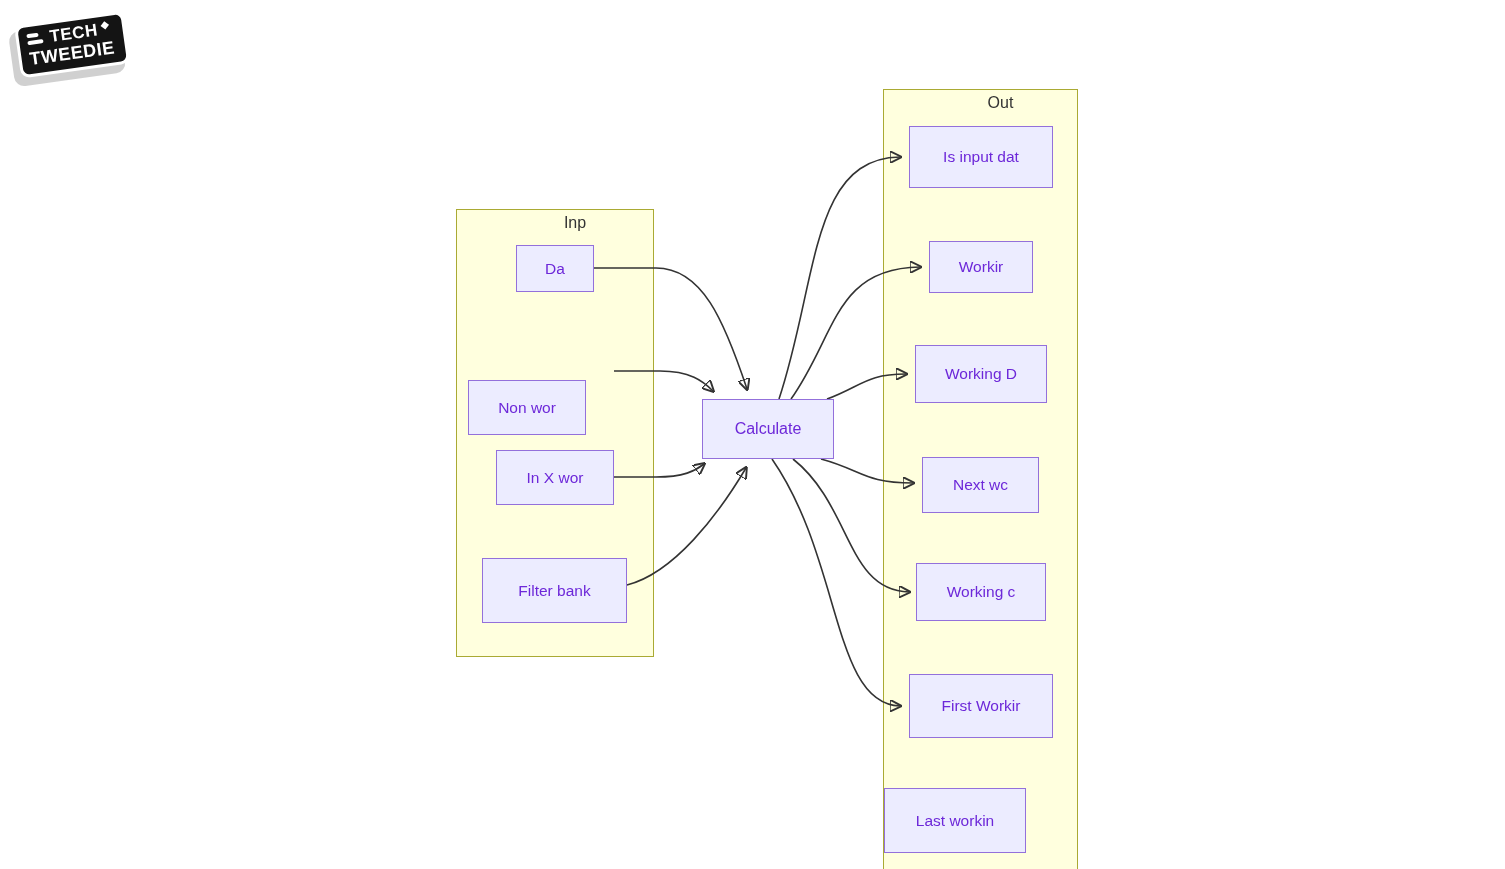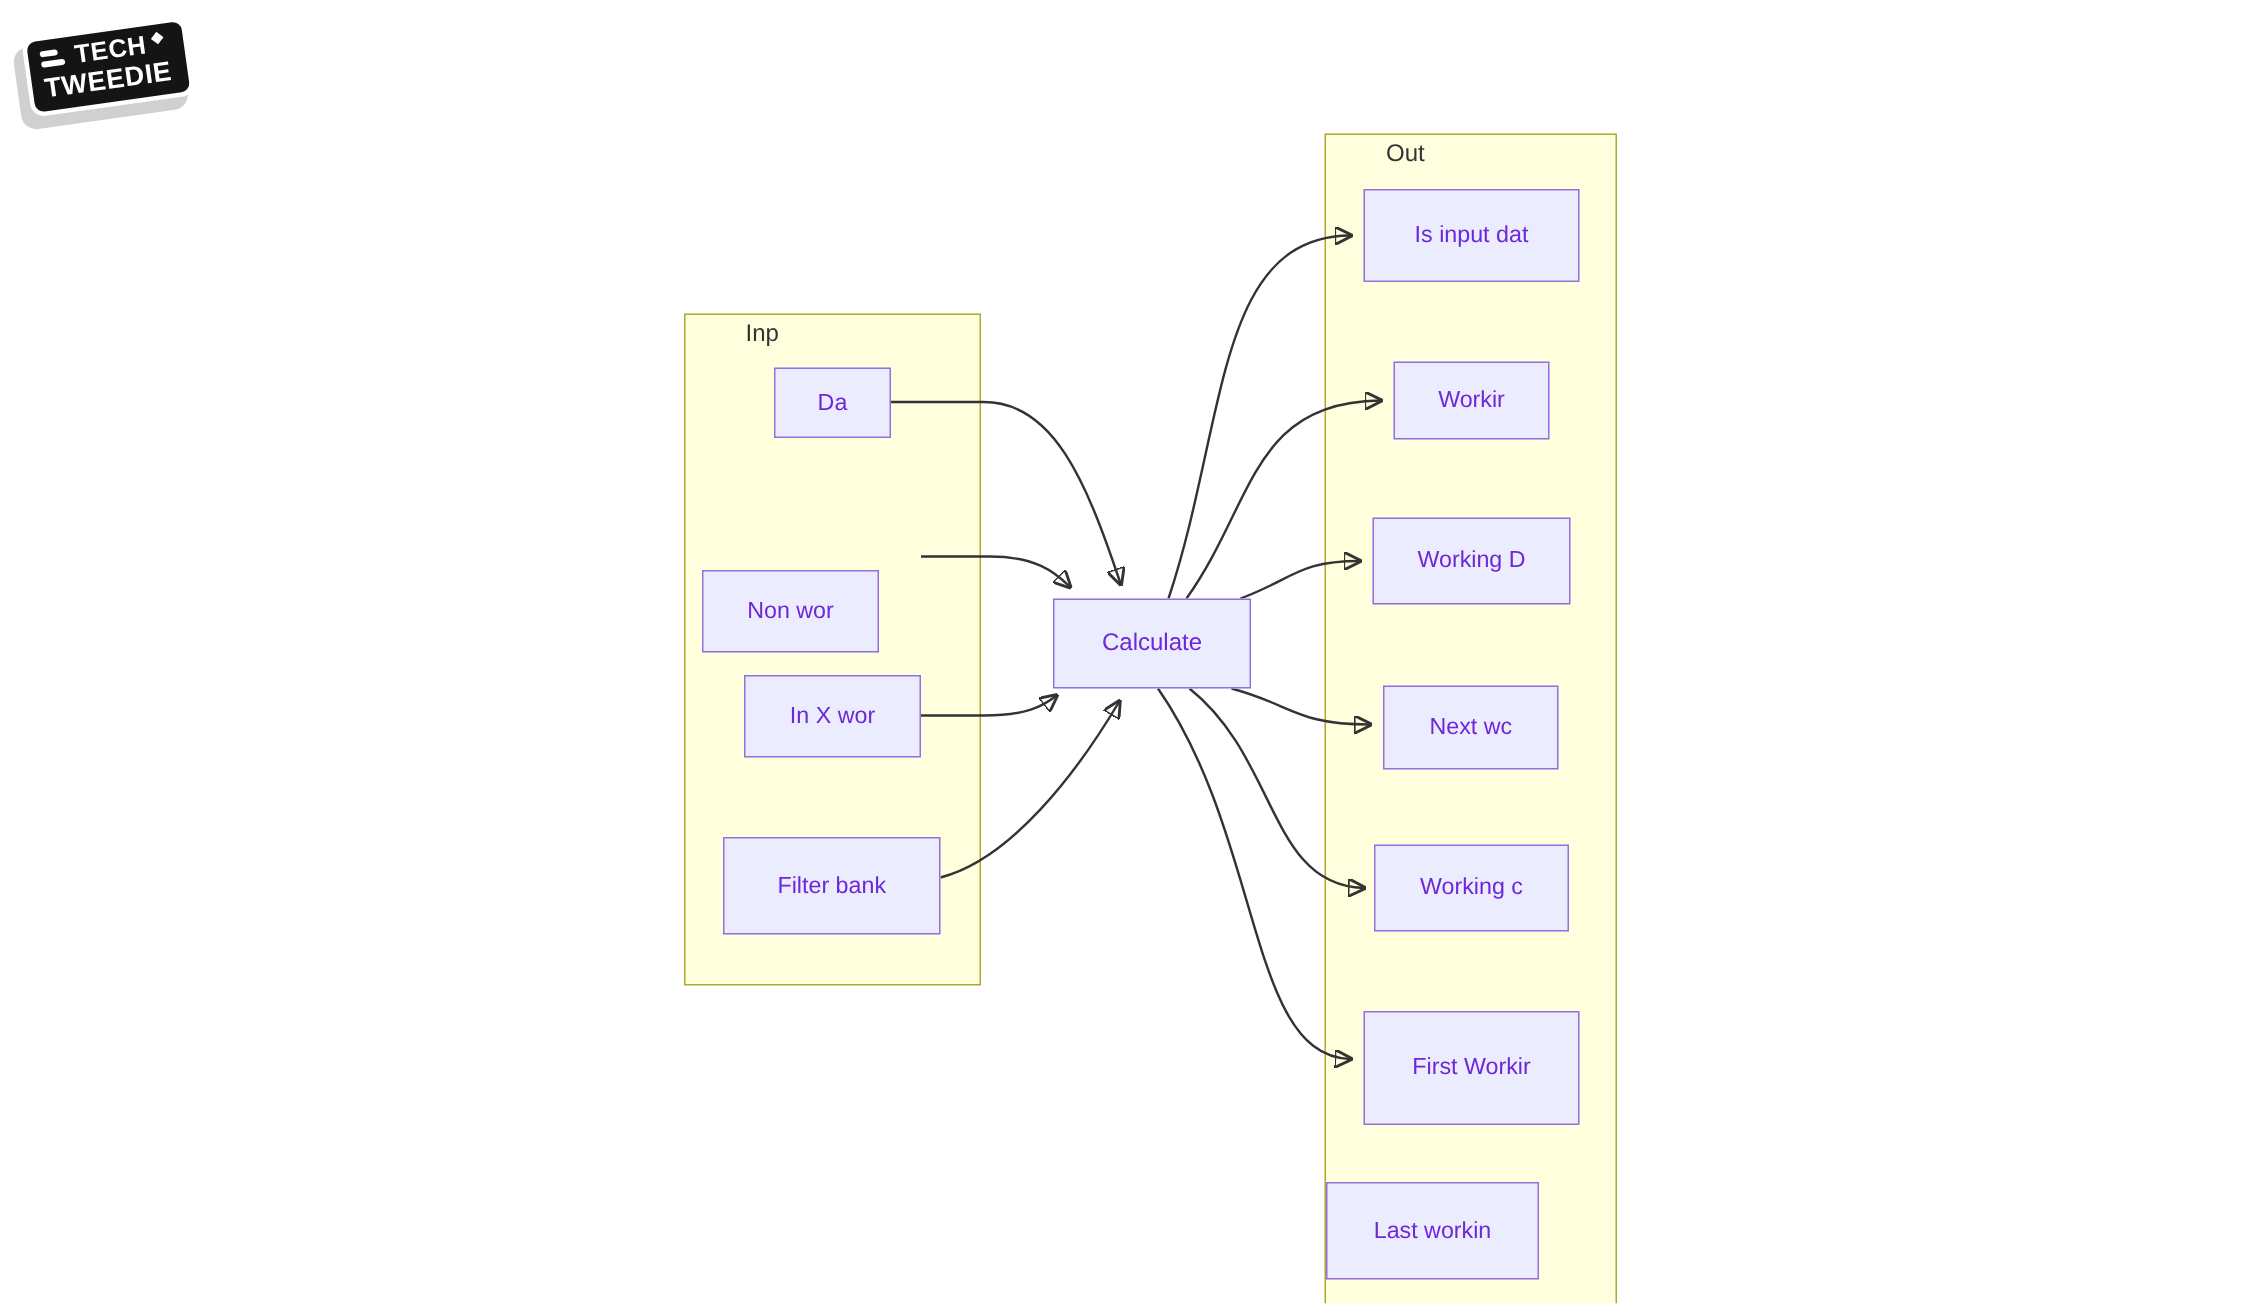--- a/index.html
+++ b/index.html
@@ -24,21 +24,21 @@
   .logo .bar.b1{width:12px;}
   .logo .bar.b2{width:16px;}
   .logo .t1{color:#fff;font-weight:900;font-size:17px;letter-spacing:0.5px;}
   .logo .dot{width:6px;height:6px;background:#ffffff;transform:rotate(45deg);margin-top:-8px;}
   .logo .t2{color:#fff;font-weight:900;font-size:18px;letter-spacing:0.5px;margin-top:2px;}
   
   .group{
     position:absolute;background:#ffffde;border:1px solid #aaaa33;box-sizing:border-box;
   }
   .gtitle{
-    position:absolute;top:4px;left:0;right:0;text-align:left;
+    position:absolute;top:4px;left:0;right:0;text-align:center;
     font-size:16px;color:#333;white-space:nowrap;overflow:hidden;margin-left:40px;
   }
   .edges{position:absolute;left:0;top:0;pointer-events:none;}
   .edges path{stroke:#333333;stroke-width:1.6;fill:none;}
   .node{
     position:absolute;background:#ECECFF;border:1px solid #9370DB;box-sizing:border-box;
     display:flex;align-items:center;justify-content:center;
     font-size:15.5px;color:#6d28d9;white-space:nowrap;overflow:hidden;
   }
 </style>
@@ -87,16 +87,16 @@
   <div class="node" style="left:516px;top:245px;width:78px;height:47px;">Da</div>
   <div class="node" style="left:468px;top:344px;width:118px;height:55px;margin-top:36px;">Non wor</div>
   <div class="node" style="left:496px;top:450px;width:118px;height:55px;">In X wor</div>
   <div class="node" style="left:482px;top:558px;width:145px;height:65px;">Filter bank</div>
   <div class="node" style="left:702px;top:399px;width:132px;height:60px;font-size:16px;">Calculate</div>
   <div class="node" style="left:909px;top:126px;width:144px;height:62px;">Is input dat</div>
   <div class="node" style="left:929px;top:241px;width:104px;height:52px;">Workir</div>
   <div class="node" style="left:915px;top:345px;width:132px;height:58px;">Working D</div>
   <div class="node" style="left:922px;top:457px;width:117px;height:56px;">Next wc</div>
   <div class="node" style="left:916px;top:563px;width:130px;height:58px;">Working c</div>
-  <div class="node" style="left:909px;top:674px;width:144px;height:76px;">First Workir</div>
+  <div class="node" style="left:909px;top:674px;width:144px;height:64px;">First Workir</div>
   <div class="node" style="left:884px;top:788px;width:142px;height:65px;">Last workin</div>
 
 </div>
 
 </body></html>

